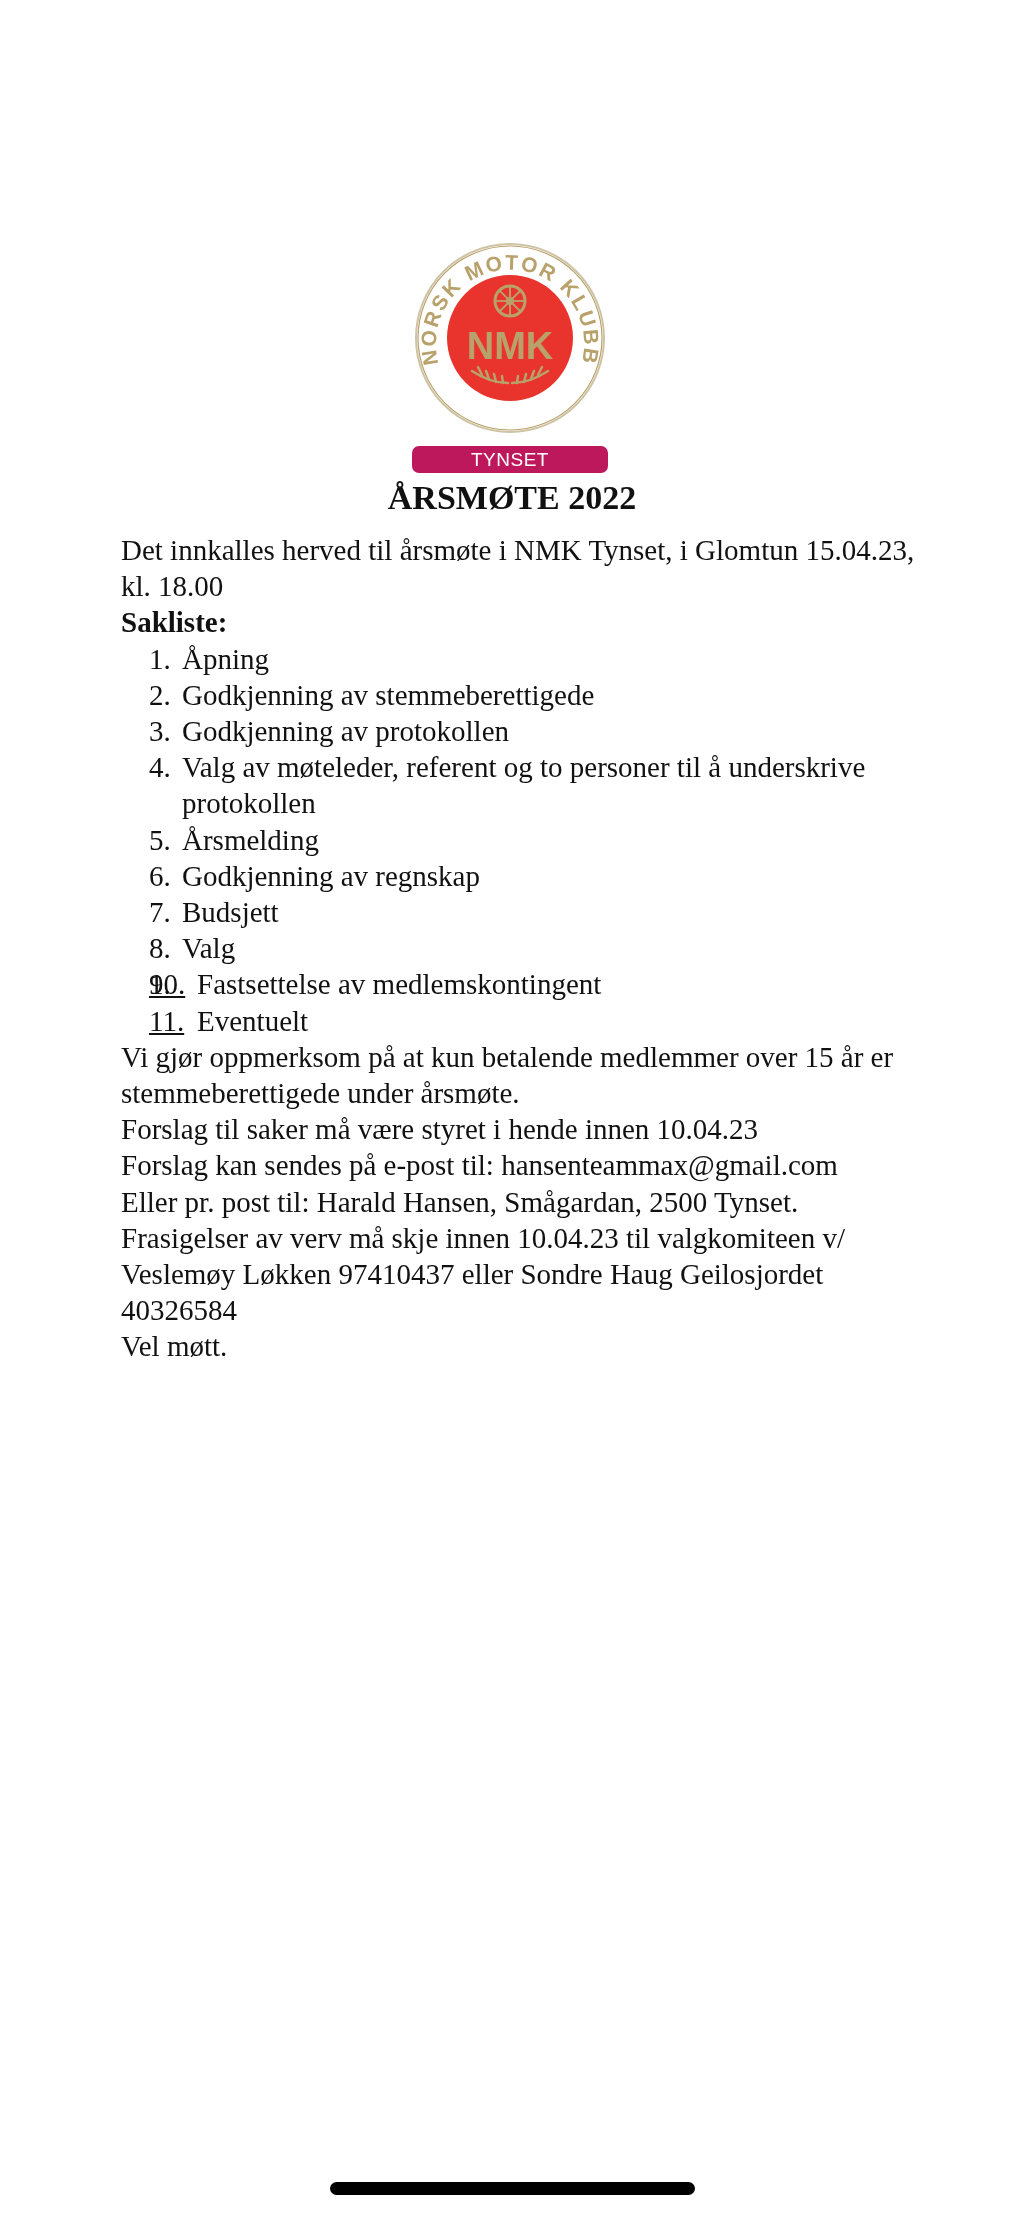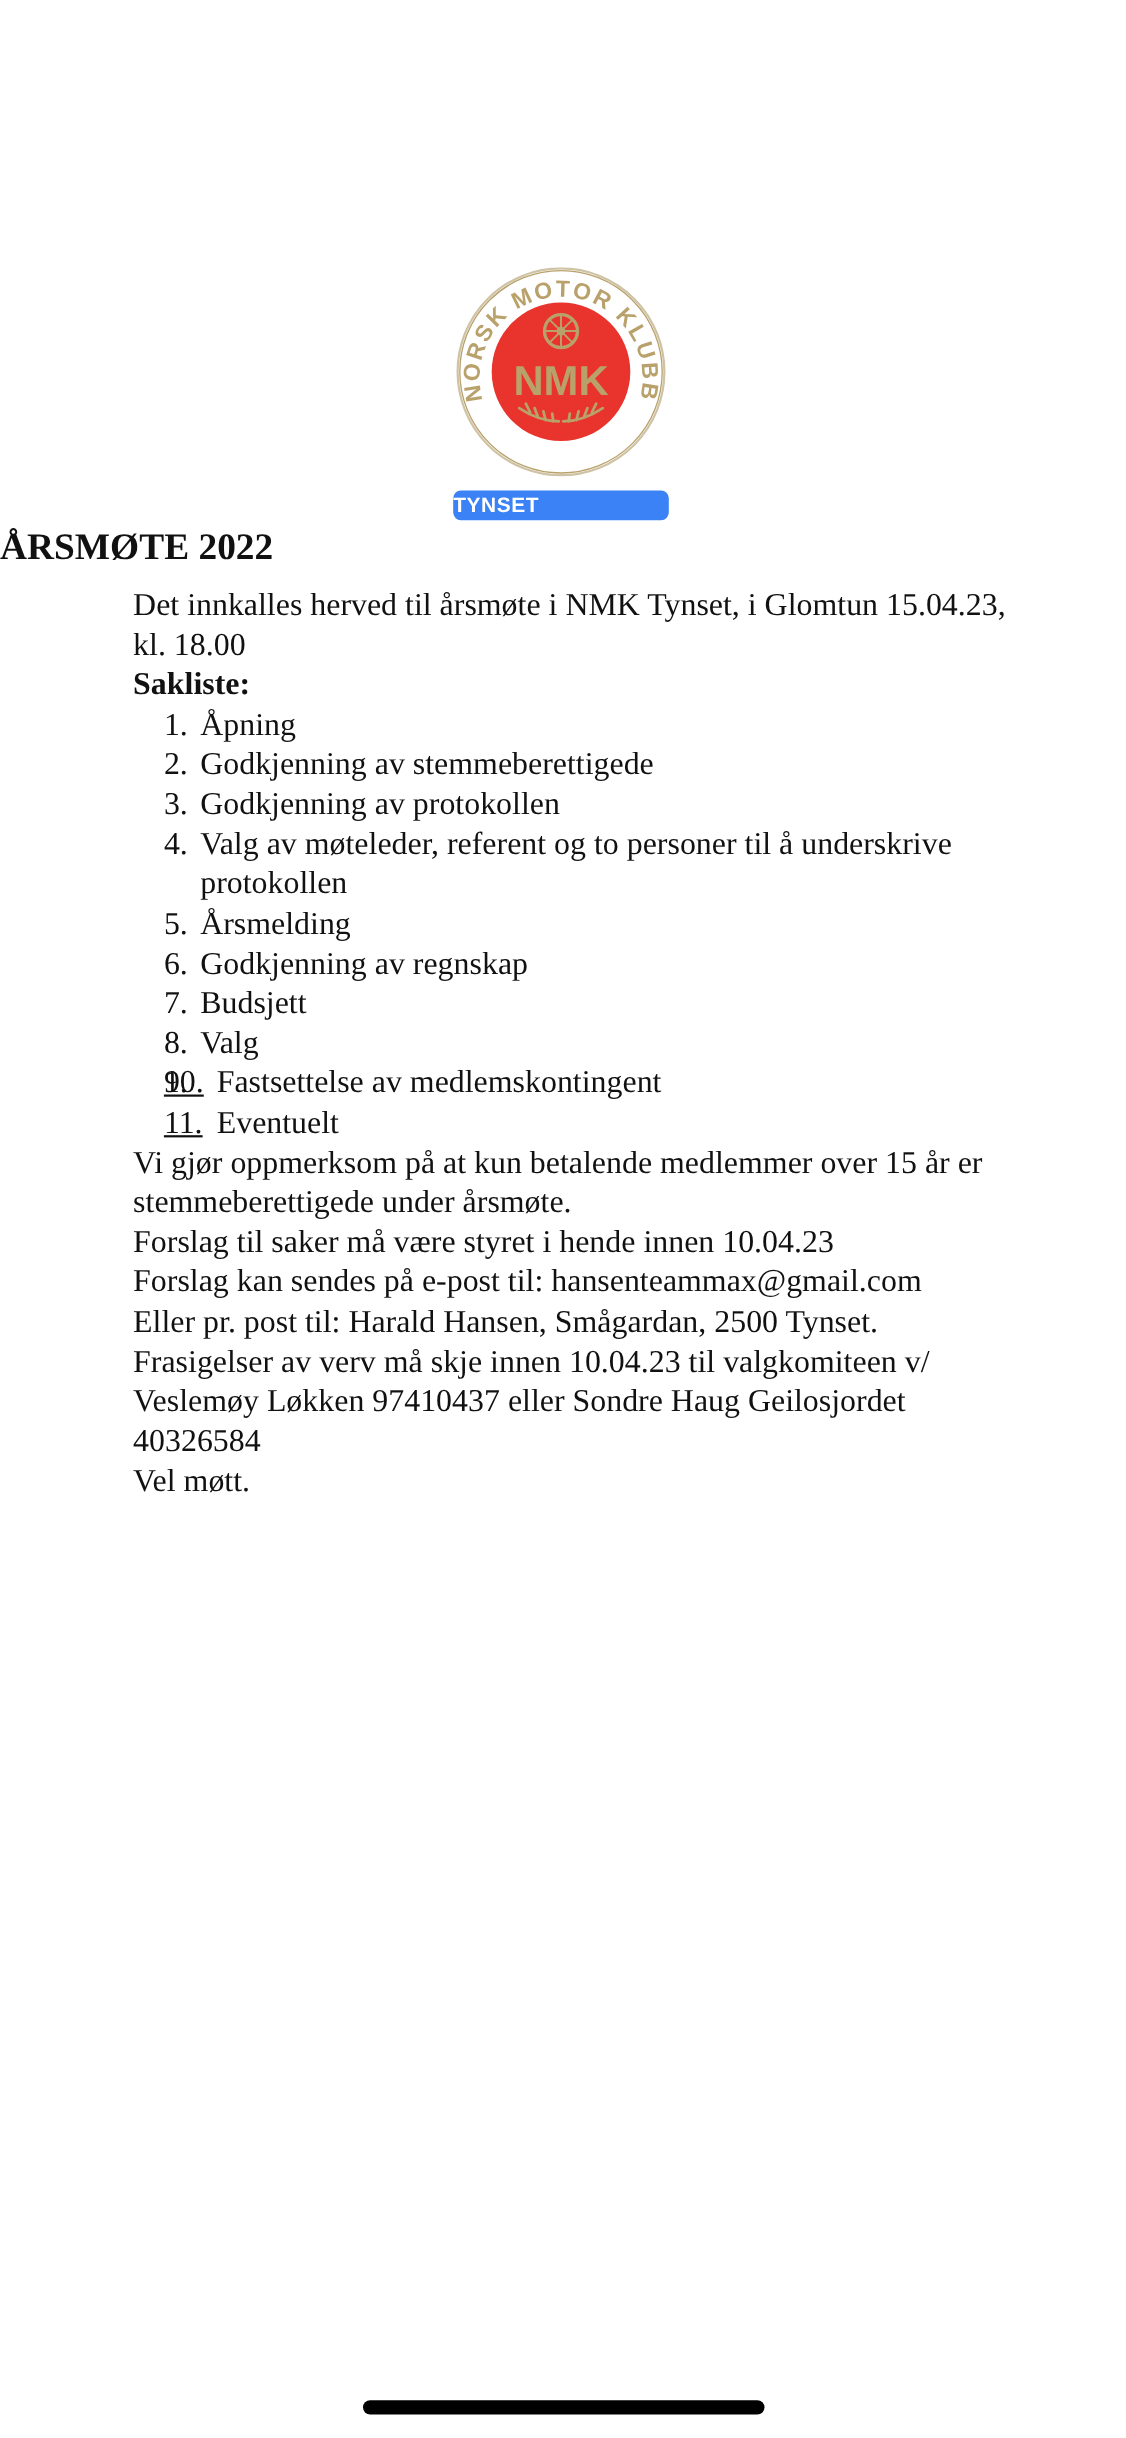--- a/index.html
+++ b/index.html
@@ -1,24 +1,24 @@
 <!DOCTYPE html>
 <html><head>
 <meta charset="utf-8">
 <style>
   html, body { margin: 0; padding: 0; background: #ffffff; }
   body { width: 1024px; height: 2216px; position: relative; overflow: hidden;
          font-family: "Liberation Serif", "DejaVu Serif", serif; color: #111111; }
   .logo-wrap { position: absolute; left: 412px; top: 243px; width: 196px; height: 232px; }
   .logo-svg { position: absolute; left: 0; top: 0; width: 196px; height: 192px; }
   .tynset-badge { position: absolute; left: 0; top: 203px; width: 196px; height: 27px;
-                  background: #3b82f6; border-radius: 7px; color: #ffffff;
-                  font-family: "Liberation Sans", "DejaVu Sans", sans-serif; font-weight: bold;
-                  font-size: 19px; line-height: 27px; letter-spacing: 0.5px; }
-  .title { position: absolute; left: 0; width: 1024px; top: 474px; text-align: left;
+                  background: #be185d; border-radius: 7px; color: #ffffff;
+                  font-family: "Liberation Sans", "DejaVu Sans", sans-serif; font-weight: normal;
+                  font-size: 19px; line-height: 27px; text-align: center; letter-spacing: 0.5px; }
+  .title { position: absolute; left: 0; width: 1024px; top: 474px; text-align: center;
            font-size: 34px; font-weight: bold; line-height: 48px; }
   .content { position: absolute; left: 121px; top: 532px; width: 800px;
              font-size: 29px; line-height: 36.2px; }
   .content p { margin: 0; }
   .heading { font-weight: bold; }
   ol.agenda { margin: 0; padding: 0; list-style: none; }
   ol.agenda li { position: relative; padding-left: 61px; }
   ol.agenda li .num { position: absolute; left: 28px; }
   ol.agenda li.wide .num { left: 28px; text-decoration: underline; }
   ol.agenda li.wide { padding-left: 76px; }

